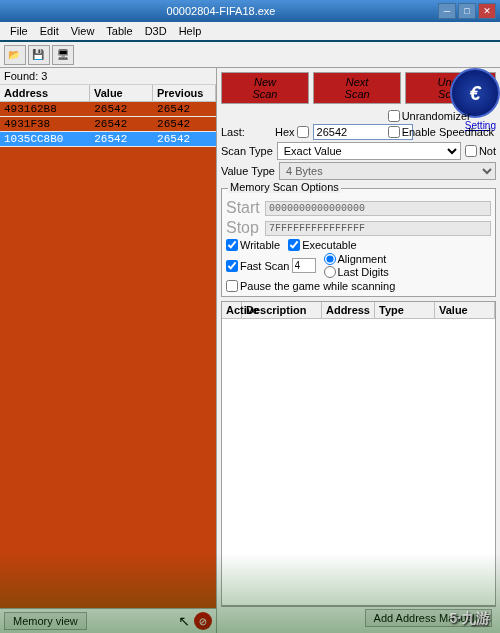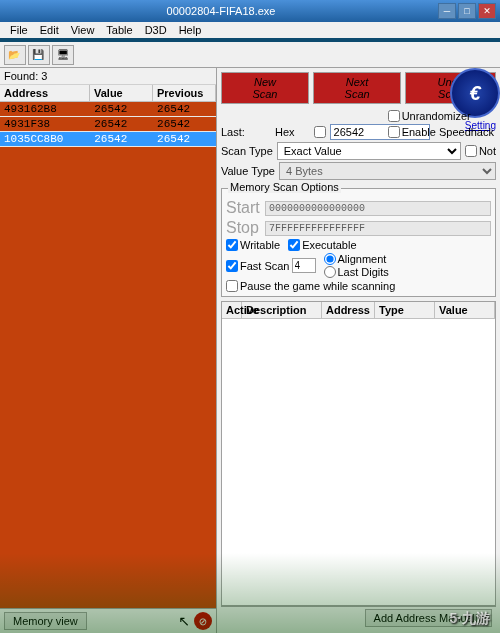--- a/index.html
+++ b/index.html
@@ -56,21 +56,21 @@
       display: flex;
       align-items: center;
       justify-content: center;
       cursor: pointer;
     }
     .title-btn.close { background: #c04040; }
 
     
     .menu-bar {
       background: #f0f0f0;
-      border-bottom: 4px solid #0c4a6e;
+      border-bottom: 2px solid #0c4a6e;
       height: 20px;
       display: flex;
       align-items: center;
       padding: 0 4px;
     }
     .menu-item {
       padding: 2px 6px;
       cursor: pointer;
       font-size: 11px;
     }
@@ -242,21 +242,21 @@
       margin-bottom: 2px;
       gap: 4px;
     }
     .label-text {
       font-size: 11px;
       min-width: 50px;
     }
     .hex-check {
       display: flex;
       align-items: center;
-      gap: 19px;
+      gap: 2px;
     }
     .value-input {
       border: 1px solid #7090c0;
       background: white;
       padding: 1px 3px;
       font-size: 11px;
       width: 100px;
     }
 
     

